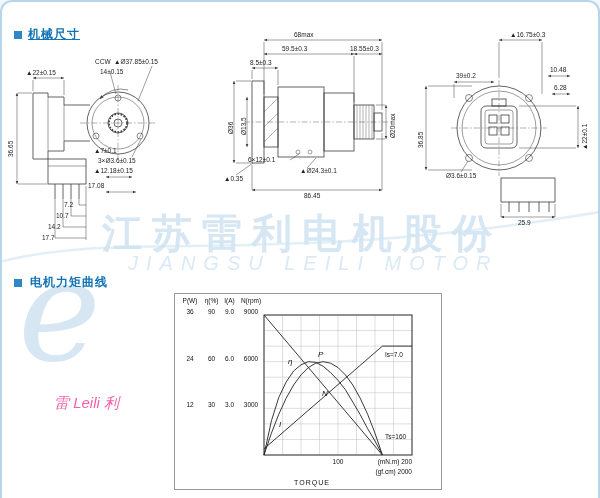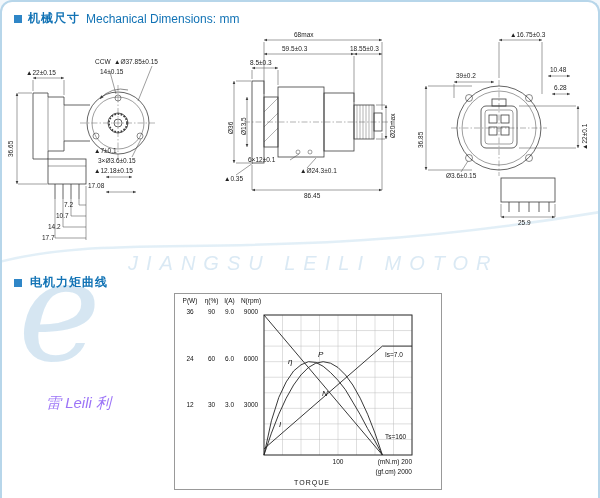--- a/index.html
+++ b/index.html
@@ -11,45 +11,45 @@
   .bullet { width:8px; height:8px; background:#2f86c7; flex:0 0 auto; }
   .cn { font-weight:bold; letter-spacing:1px; }
   .dim { position:absolute; font-size:6.5px; line-height:1; color:#222; white-space:nowrap; }
   .dim.v { transform:rotate(-90deg); transform-origin:0 0; }
   .wm-cn { position:absolute; left:100px; top:204px; font-size:40px; font-weight:bold;
            letter-spacing:10px; color:#aecfe7; opacity:.5; white-space:nowrap; }
   .wm-en { position:absolute; left:126px; top:250px; font-size:20px; font-style:italic;
            letter-spacing:8px; color:#aecfe7; opacity:.45; white-space:nowrap; }
   .wm-e  { position:absolute; left:16px; top:240px; font-size:140px; line-height:1;
            font-family:"DejaVu Serif", serif; font-style:italic; color:#aecfe7; opacity:.5; }
-  .wm-brand { position:absolute; left:44px; top:392px; font-size:15px; font-style:italic;
-              color:#8b5cf6; opacity:.85; white-space:nowrap; }
+  .wm-brand { position:absolute; left:52px; top:392px; font-size:15px; font-style:italic;
+              color:#ec4899; opacity:.85; white-space:nowrap; }
   svg.layer { position:absolute; left:0; top:0; pointer-events:none; }
   .chart-box { position:absolute; left:172px; top:291px; width:268px; height:197px; border:1px solid #999; }
   .chh { position:absolute; font-size:6.5px; line-height:1; color:#111; text-align:center; }
   .tick { position:absolute; font-size:6.5px; line-height:1; color:#111; }
   .tick.r { text-align:right; }
   .clabel { position:absolute; font-size:8px; line-height:1; font-style:italic; color:#111; }
   .ann { position:absolute; font-size:6.5px; line-height:1; color:#111; }
   .torque { position:absolute; left:230px; top:477px; width:160px; text-align:center;
             font-size:7px; letter-spacing:1px; color:#111; }
 </style>
 </head>
 <body>
 
 <div class="page">
 
+  <div class="wm-cn">江苏雷利电机股份</div>
   <div class="wm-en">JIANGSU LEILI MOTOR</div>
   <div class="wm-e">e</div>
   <div class="wm-brand">雷 Leili 利</div>
 
-  <div class="sec" style="left:12px; top:8px;">
+  <div class="sec" style="left:12px; top:24px;text-decoration:underline;">
     <span class="bullet"></span>
     <span class="cn">机械尺寸</span>
-    <span class="en">Mechanical Dimensions: mm</span>
   </div>
   <div class="sec" style="left:12px; top:272px;gap:8px;">
     <span class="bullet"></span>
     <span class="cn">电机力矩曲线</span>
   </div>
 
   <svg class="layer" width="600" height="498">
     <defs>
       <marker id="ar" viewBox="0 0 8 8" refX="7.5" refY="4" markerWidth="7" markerHeight="7" orient="auto-start-reverse">
         <path d="M0.5,1 L7.5,4 L0.5,7 Z" fill="#3c3c3c"></path>

